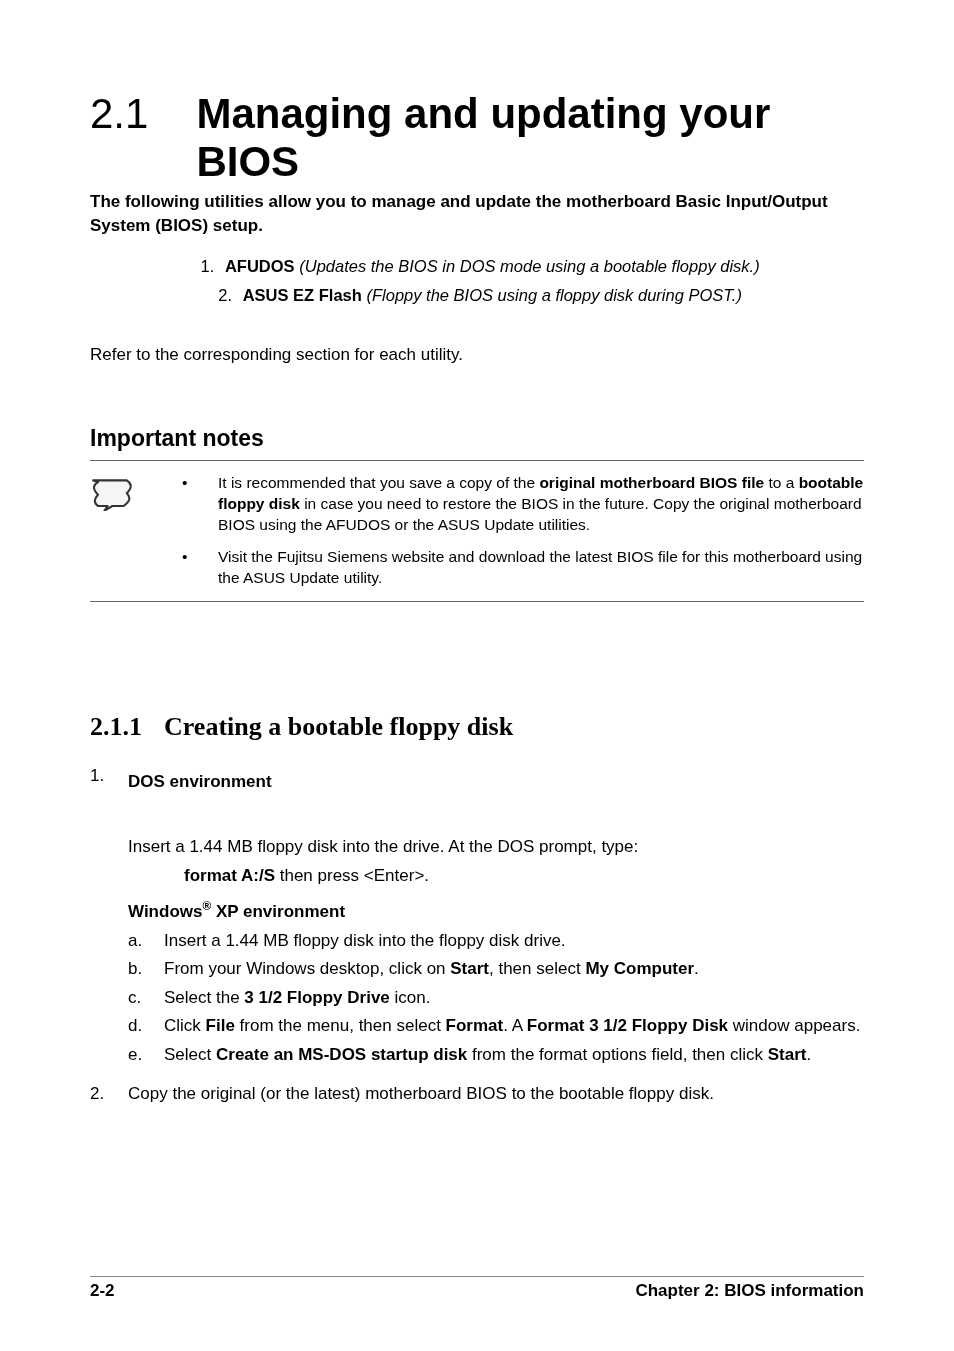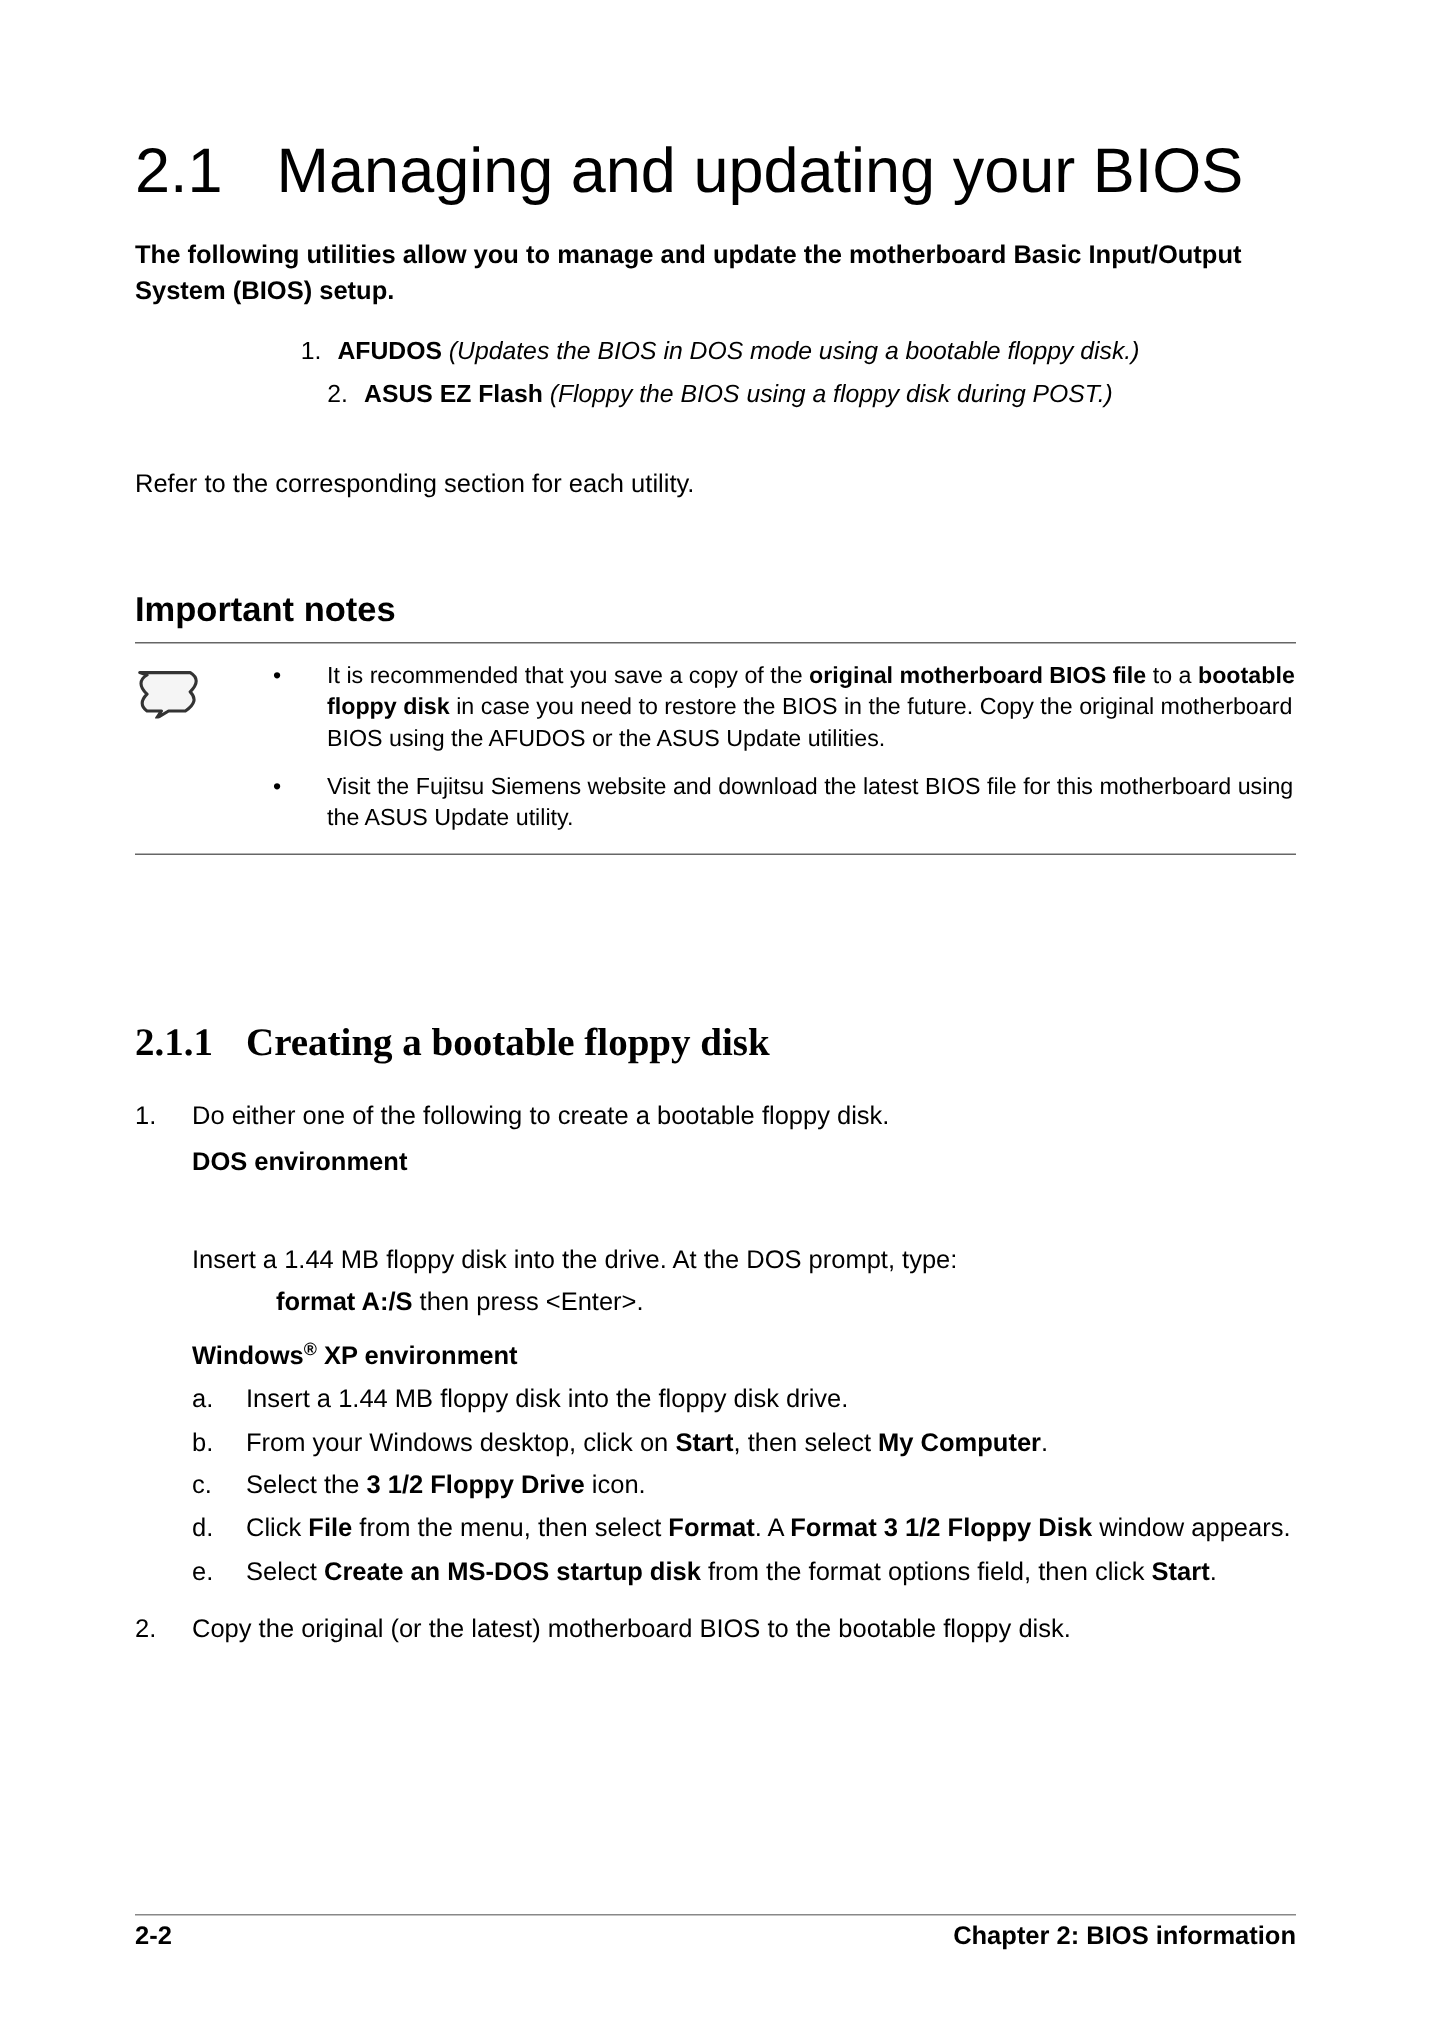--- a/index.html
+++ b/index.html
@@ -12,30 +12,30 @@
       background: #fff;
       color: #000;
       width: 954px;
       height: 1351px;
       padding: 90px 90px 40px 90px;
       position: relative;
     }
     .title-row {
       display: flex;
       align-items: baseline;
-      gap: 36px;
-      margin-bottom: 20px;
+      gap: 48px;
+      margin-bottom: 4px;
     }
     .title-num {
       font-size: 42px;
       font-weight: normal;
     }
     .title-text {
       font-size: 42px;
-      font-weight: normal;
+      font-weight: bold;
     }
     .intro {
       font-size: 17px;
       line-height: 1.4;
       margin-bottom: 16px;
       font-weight: bold;
     }
     .util-list {
       list-style: none;
       margin-bottom: 36px;
@@ -192,21 +192,20 @@
 </div>
 
 <div class="section-heading">
   <span class="section-num">2.1.1</span><span>Creating a bootable floppy disk</span>
 </div>
 
 <ol class="ol-main">
   <li>
     <span class="ol-num">1.</span>
     <div class="ol-body">
-      <div>Do either one of the following to create a bootable floppy disk.</div>
 
       <div class="env-heading">DOS environment</div>
       <div class="env-text">Insert a 1.44 MB floppy disk into the drive. At the DOS prompt, type:</div>
       <div class="indent-cmd">
         <span class="cmd">format A:/S</span><span>   then press &lt;Enter&gt;.</span>
       </div>
 
       <div class="env-heading">
         <span>Windows</span><span class="sup">®</span><span> XP environment</span>
       </div>

